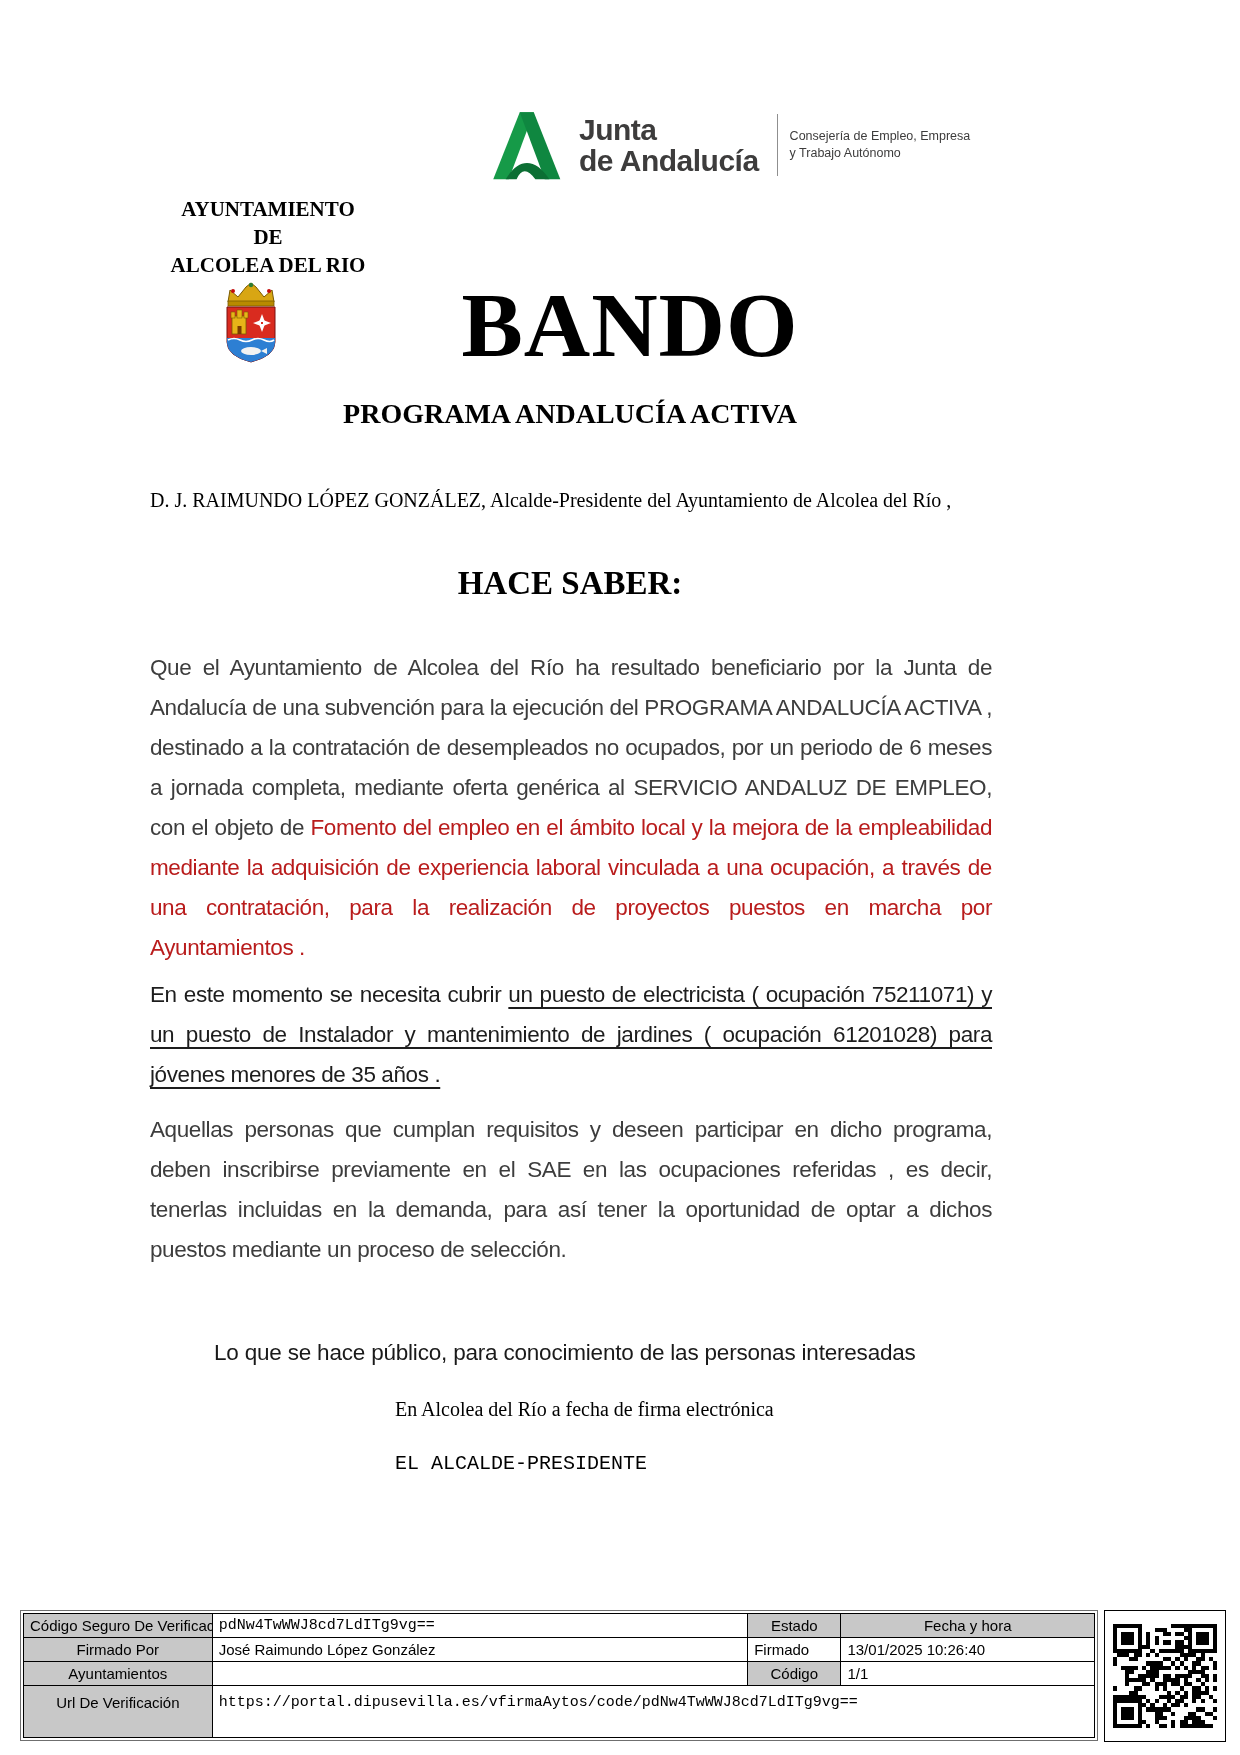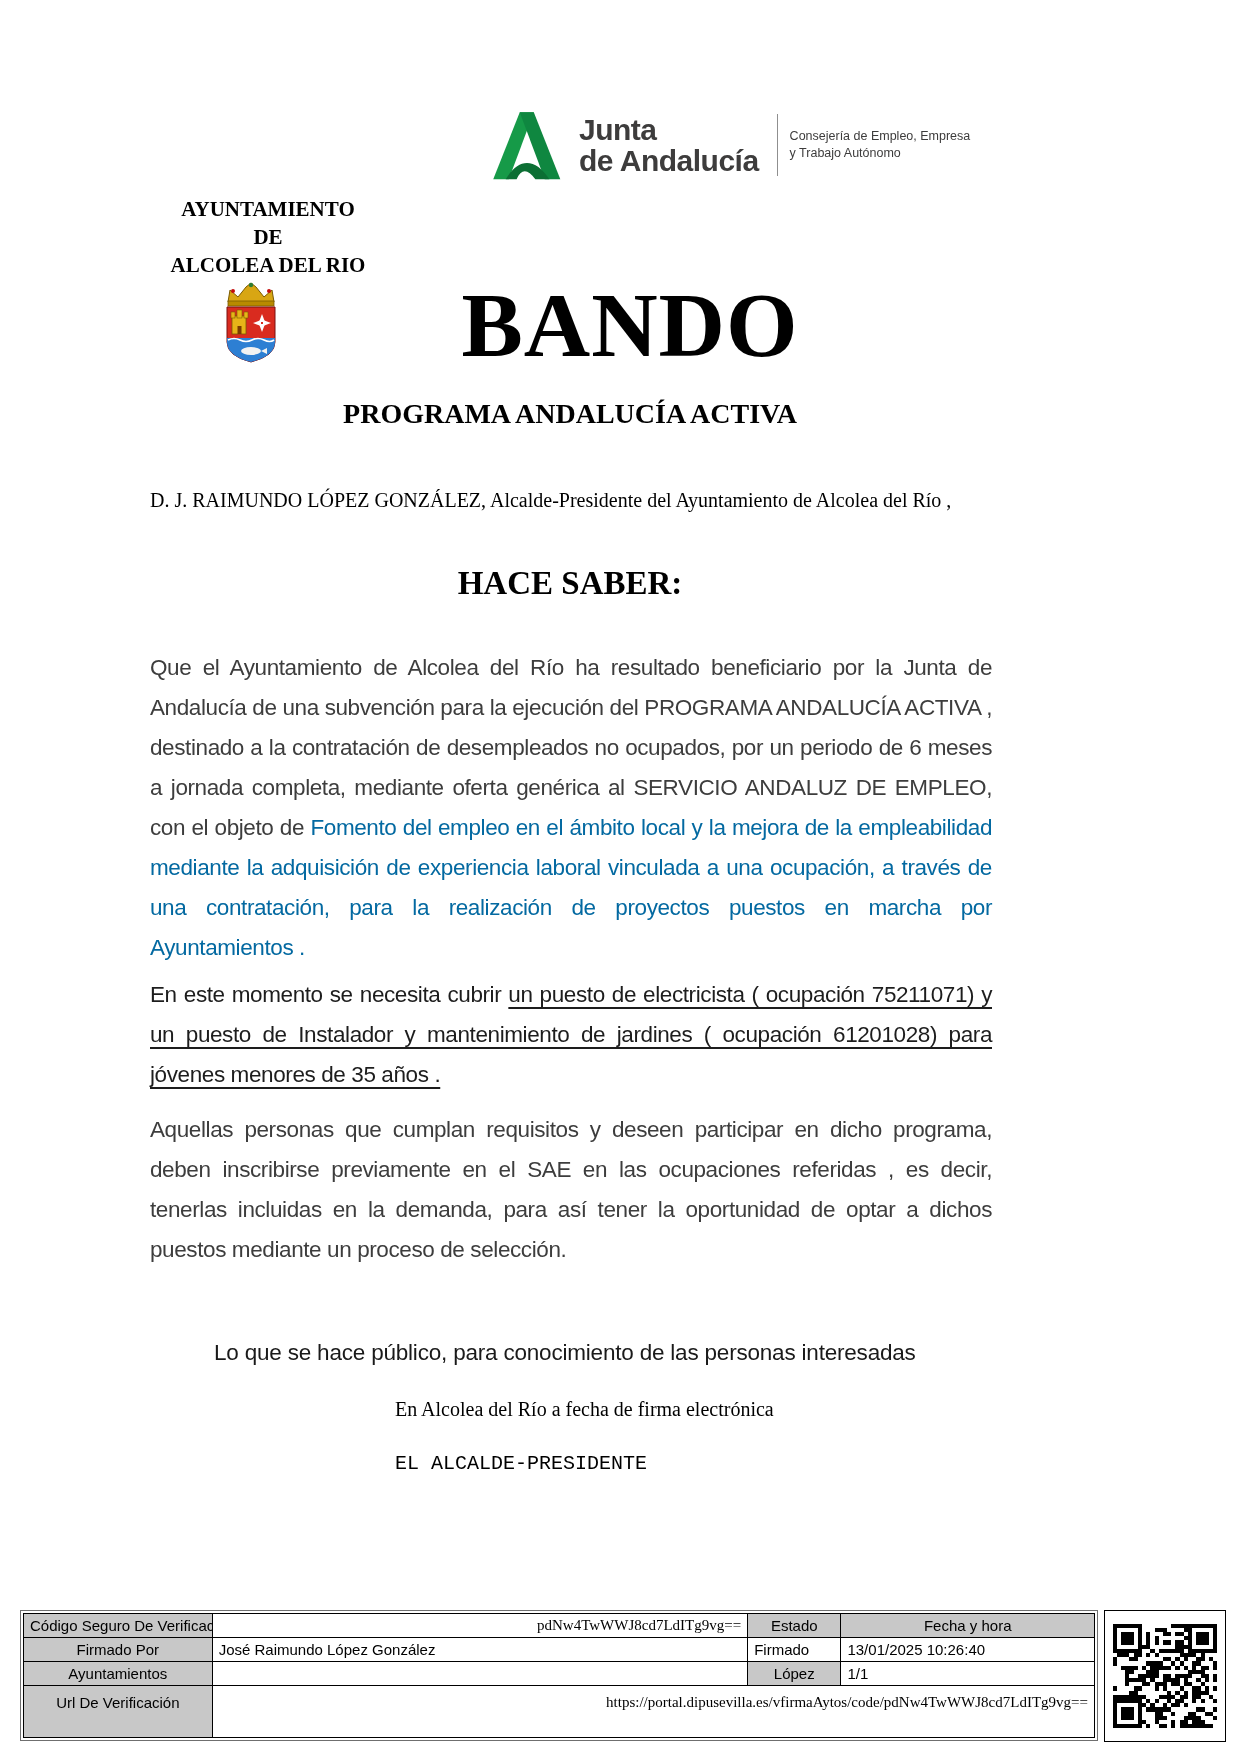--- a/index.html
+++ b/index.html
@@ -46,40 +46,40 @@
   }
   .hace-saber {
     position:absolute; top:565px; left:150px; width:840px;
     font-family:"Liberation Serif", serif; font-weight:bold; font-size:33px;
     color:#000; text-align:center;
   }
 
   
   .body-text { color:#3d3d3d; font-size:22.5px; line-height:40px; letter-spacing:-0.4px; text-align:justify; }
   .p1 { position:absolute; top:648px; left:150px; width:842px; }
-  .gray-run { color:#0369a1; }
+  .gray-run { color:#b91c1c; }
   .p2 { position:absolute; top:975px; left:150px; width:842px; color:#1d1d1d; }
   .p2 .u-run { text-decoration:underline; text-underline-offset:5px; }
   .p3 { position:absolute; top:1110px; left:150px; width:842px; }
 
   .public-line { position:absolute; top:1340px; left:214px; width:800px; font-size:22.5px; color:#1a1a1a; letter-spacing:-0.2px; }
   .place-line  { position:absolute; top:1398px; left:395px; font-family:Liberation Serif, serif; font-size:20px; color:#000; }
   .signer-line { position:absolute; top:1452px; left:395px; font-family:Liberation Mono, monospace; font-size:20px; color:#000; }
 
   
   .footer-wrap { position:absolute; top:1610px; left:20px; width:1078px; border:1px solid #6f6f6f; padding:2px; background:#fff; }
   table.sig { border-collapse:collapse; width:100%; table-layout:fixed; }
   table.sig td {
     border:1px solid #000; font-size:15px; color:#000;
     padding:2px 6px; vertical-align:middle; height:24px; overflow:hidden; white-space:nowrap;
   }
   td.lbl { background:#c8c8c8; text-align:center; }
   td.val-center { text-align:left; }
   td.val-left { text-align:left; }
-  td.mono { font-family:Liberation Serif, serif; font-size:14px; text-align:right; }
+  td.mono { font-family:Liberation Mono, monospace; font-size:14px; text-align:left; }
   tr.url-row td { height:52px; vertical-align:top; padding-top:8px; }
   .qr-box { position:absolute; top:1610px; left:1104px; width:122px; height:132px; border:1px solid #000; display:flex; align-items:center; justify-content:center; background:#fff; }
   .qr-grid { display:grid; grid-template-columns:repeat(25,4.2px); grid-template-rows:repeat(25,4.2px); }
   .qr-grid i { display:block; }
   .qr-grid i.on { background:#000; }
 </style>
 </head>
 <body>
 
 <div class="page">
@@ -170,21 +170,21 @@
       </tr>
       <tr>
         <td class="lbl">Firmado Por</td>
         <td class="val-left">José Raimundo López González</td>
         <td class="val-center">Firmado</td>
         <td class="val-center">13/01/2025 10:26:40</td>
       </tr>
       <tr>
         <td class="lbl">Ayuntamientos</td>
         <td class="val-left"></td>
-        <td class="lbl">López</td>
+        <td class="lbl">Código</td>
         <td class="val-center">1/1</td>
       </tr>
       <tr class="url-row">
         <td class="lbl">Url De Verificación</td>
         <td class="mono" colspan="3">https://portal.dipusevilla.es/vfirmaAytos/code/pdNw4TwWWJ8cd7LdITg9vg==</td>
       </tr>
     </tbody>
       </table>
   </div>
 

